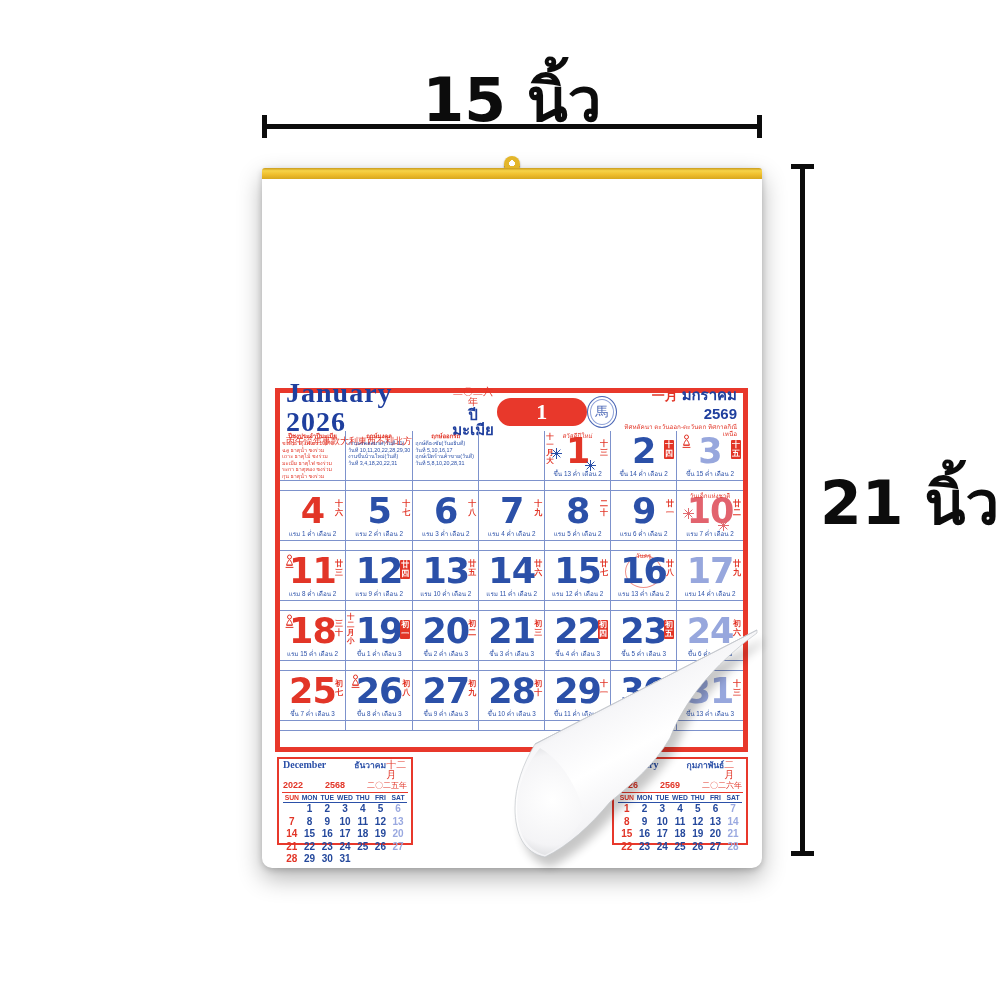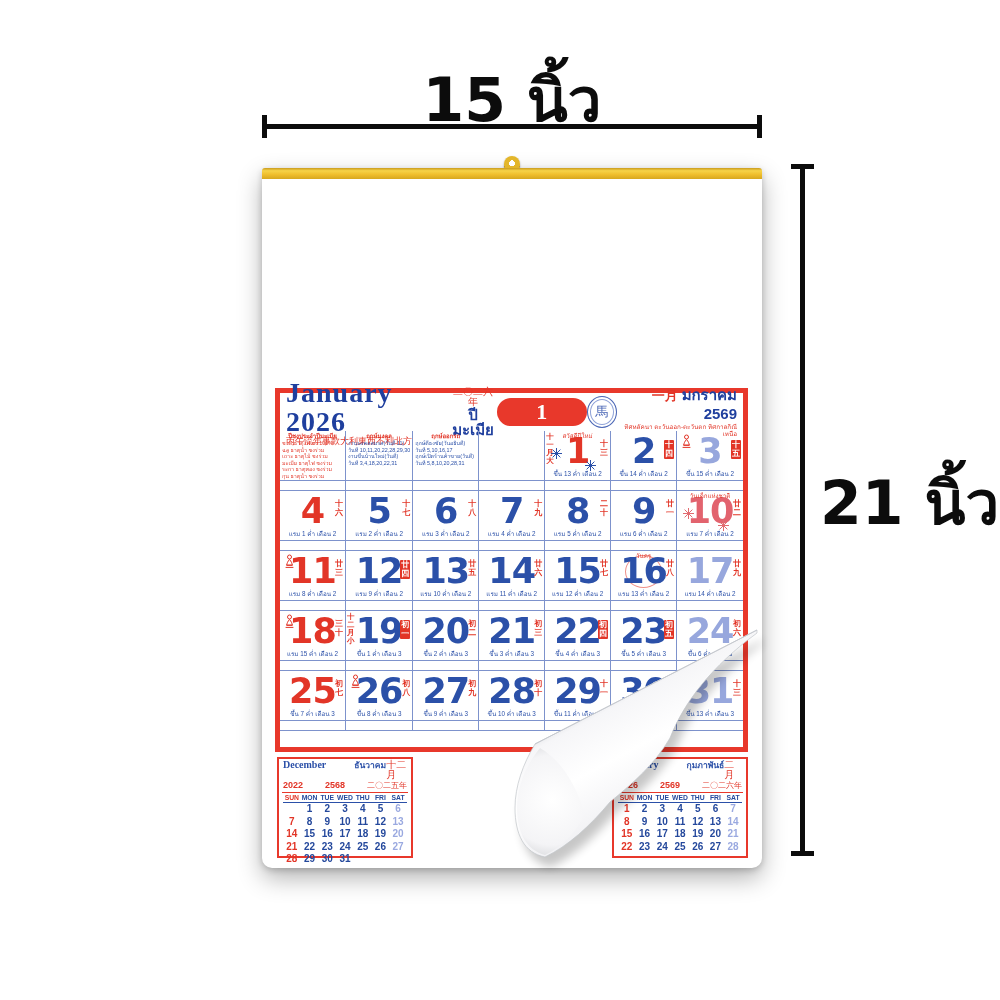--- a/index.html
+++ b/index.html
@@ -67,21 +67,21 @@
   .buddha{position:absolute;left:4px;top:3px;z-index:3;}
   .sparkle{position:absolute;z-index:1;}
   .scribble{position:absolute;left:14px;right:14px;top:4px;bottom:12px;border:1.2px solid rgba(226,53,39,.55);border-radius:50%;}
   
   .notes{padding:2px 2px;overflow:hidden;}
   .notes .nt{font-size:6px;font-weight:bold;text-align:center;line-height:7px;}
   .notes .nl{font-size:5.4px;line-height:6.6px;white-space:nowrap;overflow:hidden;}
   .notes.red .nt,.notes.red .nl{color:#e23527;}
   .notes.blue .nt{color:#e23527;} .notes.blue .nl{color:#2b50a8;}
   
-  .mini{position:absolute;width:136px;height:101px;border:2px solid #e8382b;box-sizing:border-box;background:#fff;padding:1px 4px;}
+  .mini{position:absolute;width:136px;height:88px;border:2px solid #e8382b;box-sizing:border-box;background:#fff;padding:1px 4px;}
   .mini-h1,.mini-h2{display:flex;justify-content:space-between;align-items:baseline;line-height:10px;}
   .mini-ten{font-family:"Liberation Serif","DejaVu Serif",serif;font-weight:bold;font-size:10px;color:#2b50a8;}
   .mini-tth{font-size:8.5px;color:#2b50a8;font-weight:bold;margin-left:28px;}
   .mini-mcn{font-size:10px;color:#e23527;}
   .mini-yr,.mini-yth{font-size:9px;font-weight:bold;color:#e23527;}
   .mini-ycn{font-size:8px;color:#e23527;}
   .mini-div{border-top:1.2px solid #e8382b;margin:1px -1px 0;}
   .mini-dow{display:grid;grid-template-columns:repeat(7,1fr);border-bottom:1px solid #2b50a8;padding:1px 0;}
   .mini-dow span{font-size:6.8px;font-weight:bold;color:#24489c;text-align:center;}
   .mini-dow span.sun{color:#e23527;}

